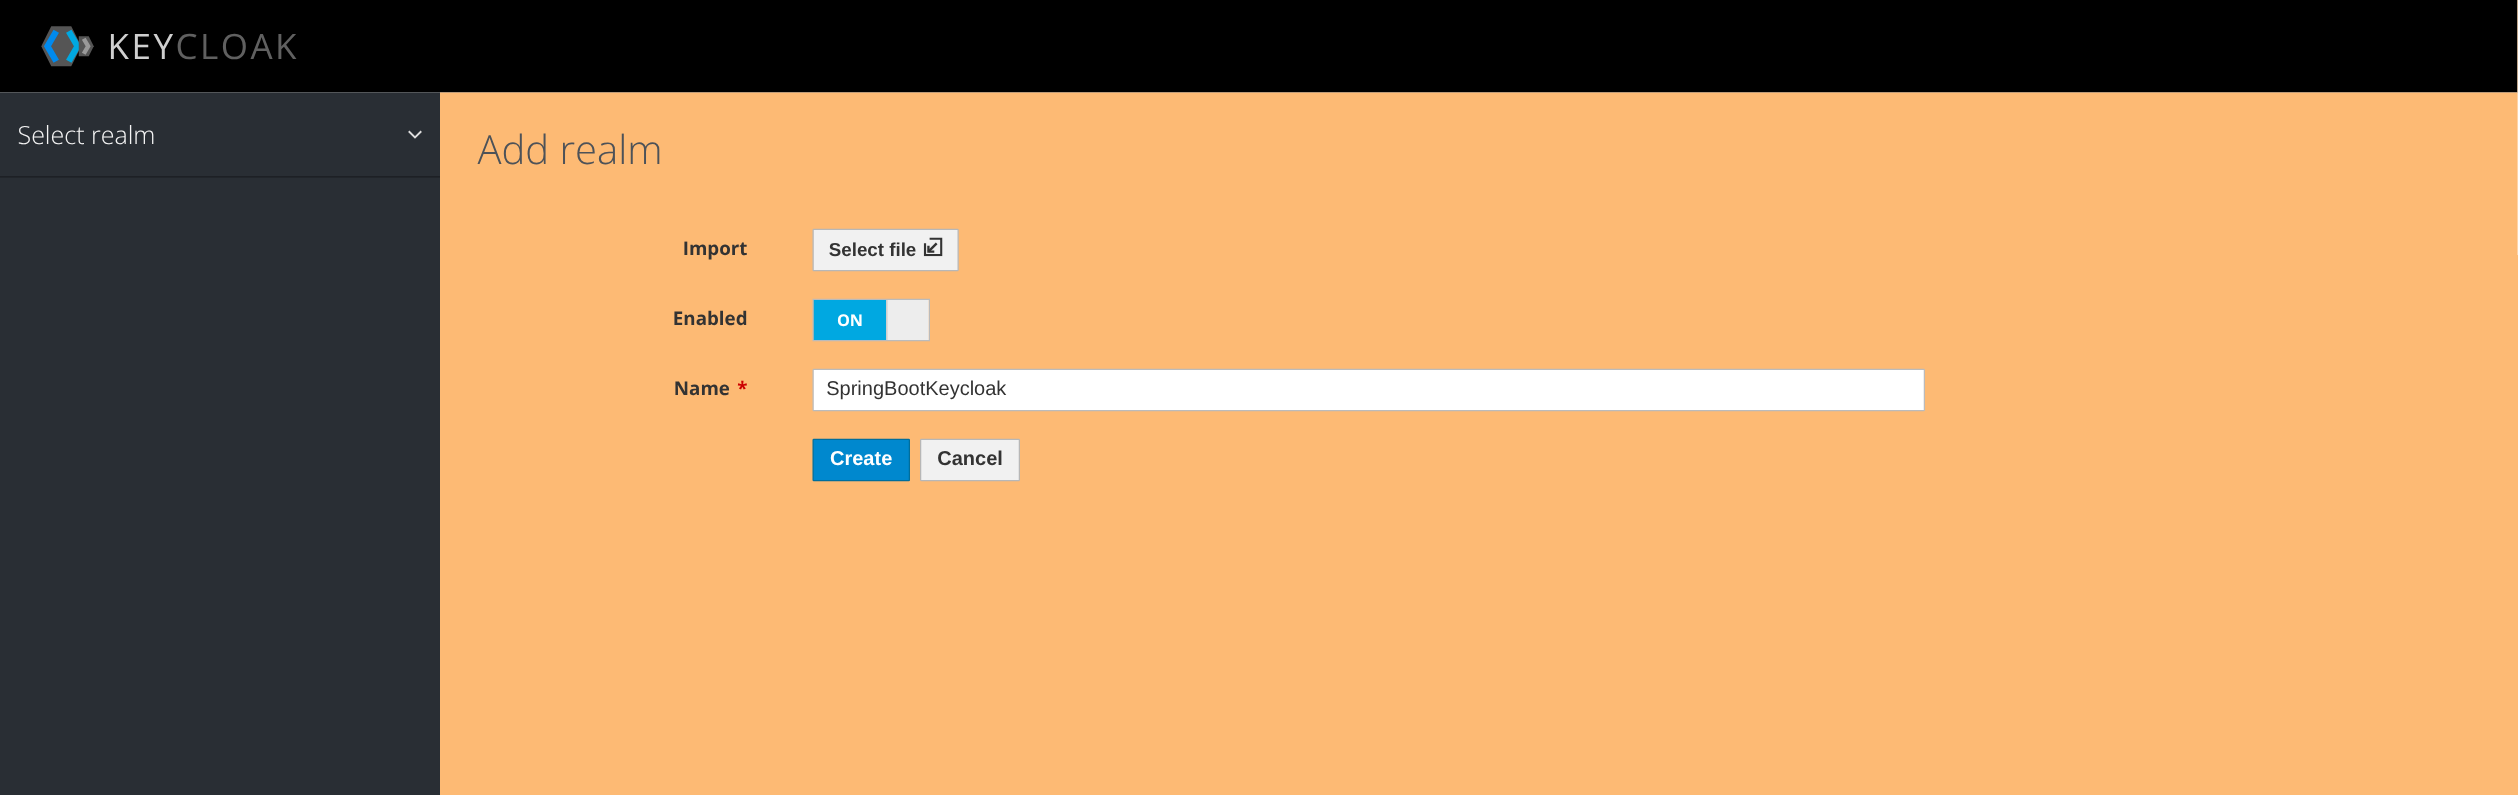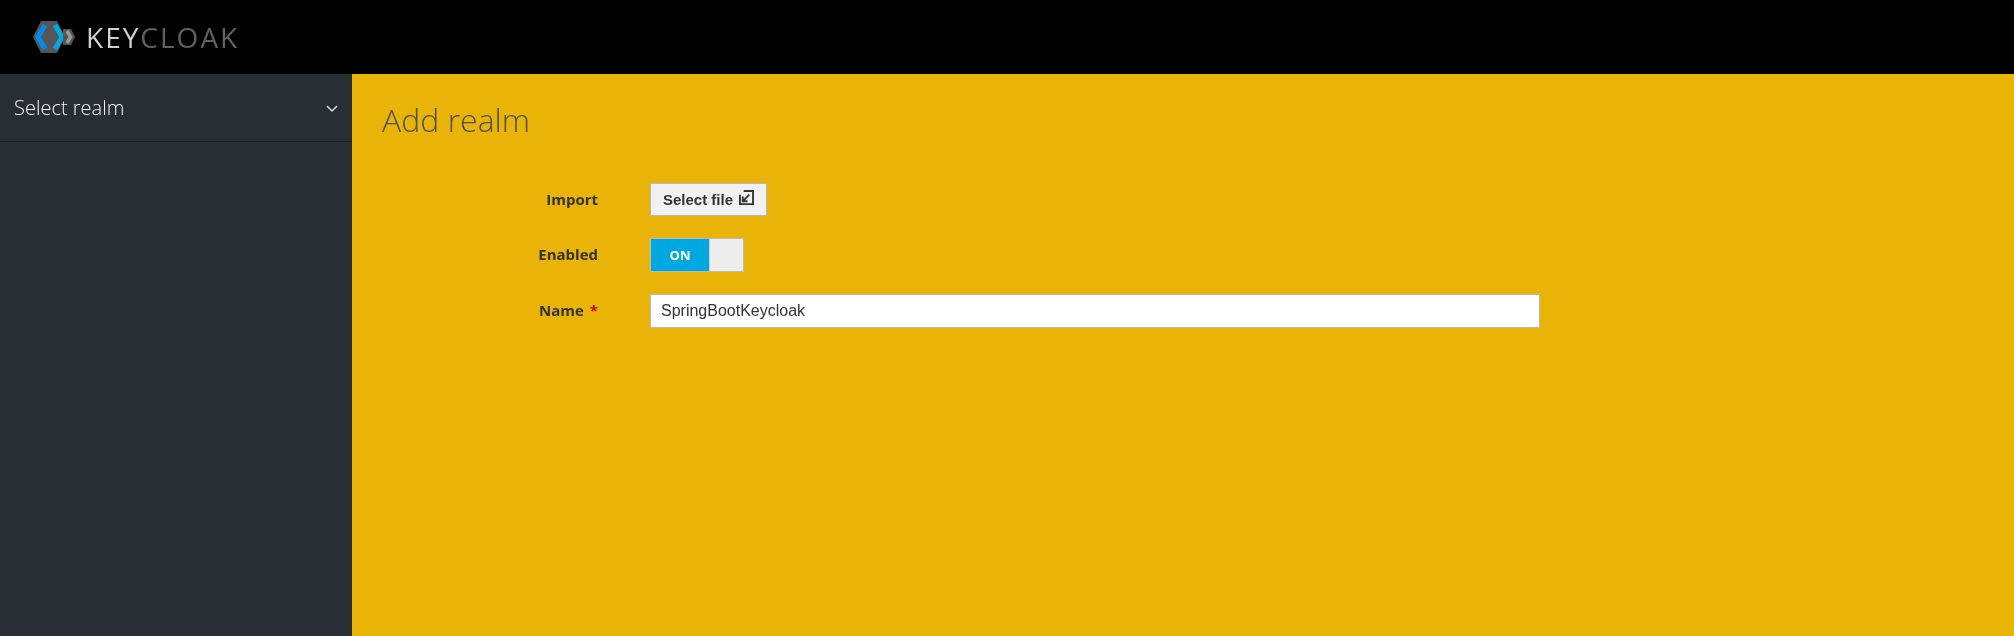--- a/index.html
+++ b/index.html
@@ -12,21 +12,21 @@
     .logo-text .key { color: #cfcfcf; }
     .logo-text .cloak { color: #606060; }
     
     .layout { display: flex; min-height: calc(100vh - 74px); }
     
     .sidebar { background: #292e34; color: #fff; width: 352px; flex-shrink: 0; }
     .realm-selector { padding: 20px 14px; display: flex; align-items: center; justify-content: space-between; border-bottom: 1px solid #1a1d21; cursor: pointer; text-align: right; }
     .realm-selector-label { font-size: 20px; font-weight: 300; color: #f5f5f5; }
     .chevron { font-size: 14px; color: #bbb; }
     
-    .main { flex: 1; background: #eab308; padding: 24px 30px; }
+    .main { flex: 1; background: #fdba74; padding: 24px 30px; }
     .page-title { font-size: 32px; font-weight: 300; color: #4d5258; margin-bottom: 42px; }
     
     .form-horizontal { display: block; }
     .form-group { display: flex; align-items: flex-start; margin-bottom: 22px; }
     .control-label { width: 268px; text-align: right; padding-right: 52px; font-weight: 700; font-size: 15px; color: #333; padding-top: 6px; }
     .required-mark { color: #c00; margin-left: 2px; }
     .field { flex: 1; max-width: 890px; }
     
     .btn { display: inline-flex; align-items: center; gap: 6px; padding: 6px 12px; font-size: 15px; border: 1px solid #b7b7b7; background: #f1f1f1; color: #333; cursor: pointer; border-radius: 1px; font-weight: 600; }
     .btn-primary { background: #0088ce; border-color: #006e9c; color: #fff; }
@@ -103,16 +103,23 @@
         </div>
       </div>
 
       <div class="form-group">
         <label class="control-label"><span>Name</span><span class="required-mark"> *</span></label>
         <div class="field">
           <input type="text" class="text-input" value="SpringBootKeycloak" style="">
         </div>
       </div>
 
+      <div class="form-group">
+        <label class="control-label"></label>
+        <div class="field actions">
+          <button class="btn btn-primary">Create</button>
+          <button class="btn">Cancel</button>
+        </div>
+      </div>
 
     </div>
   </main>
 </div>
 
 </body></html>

